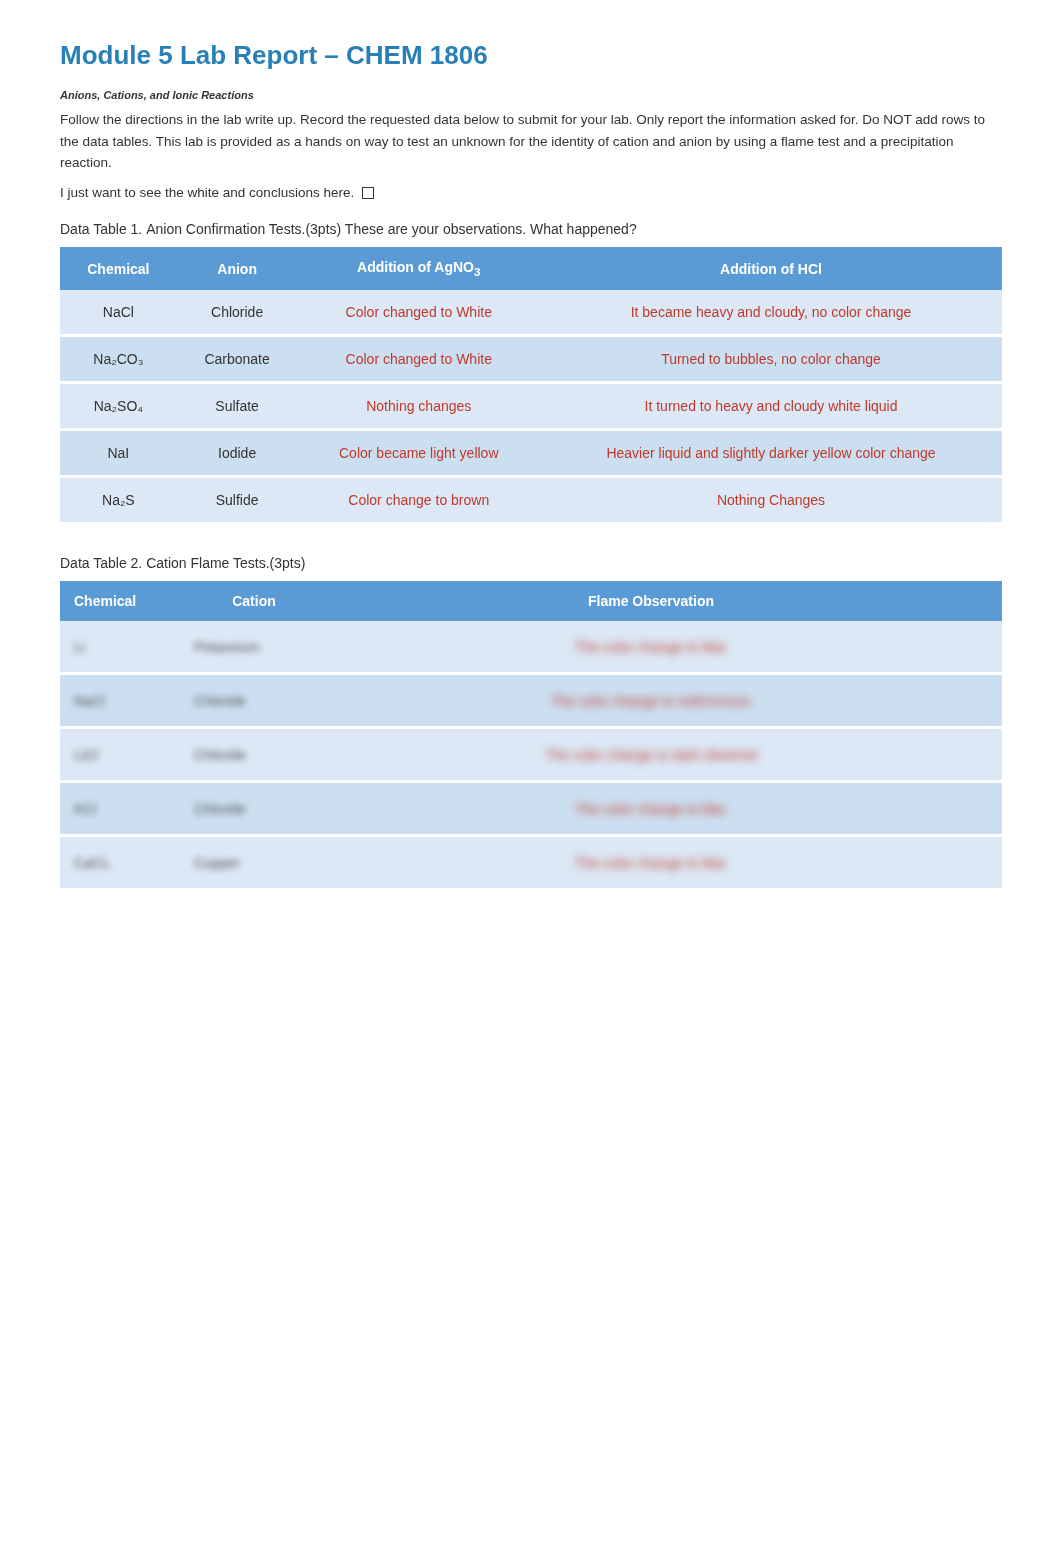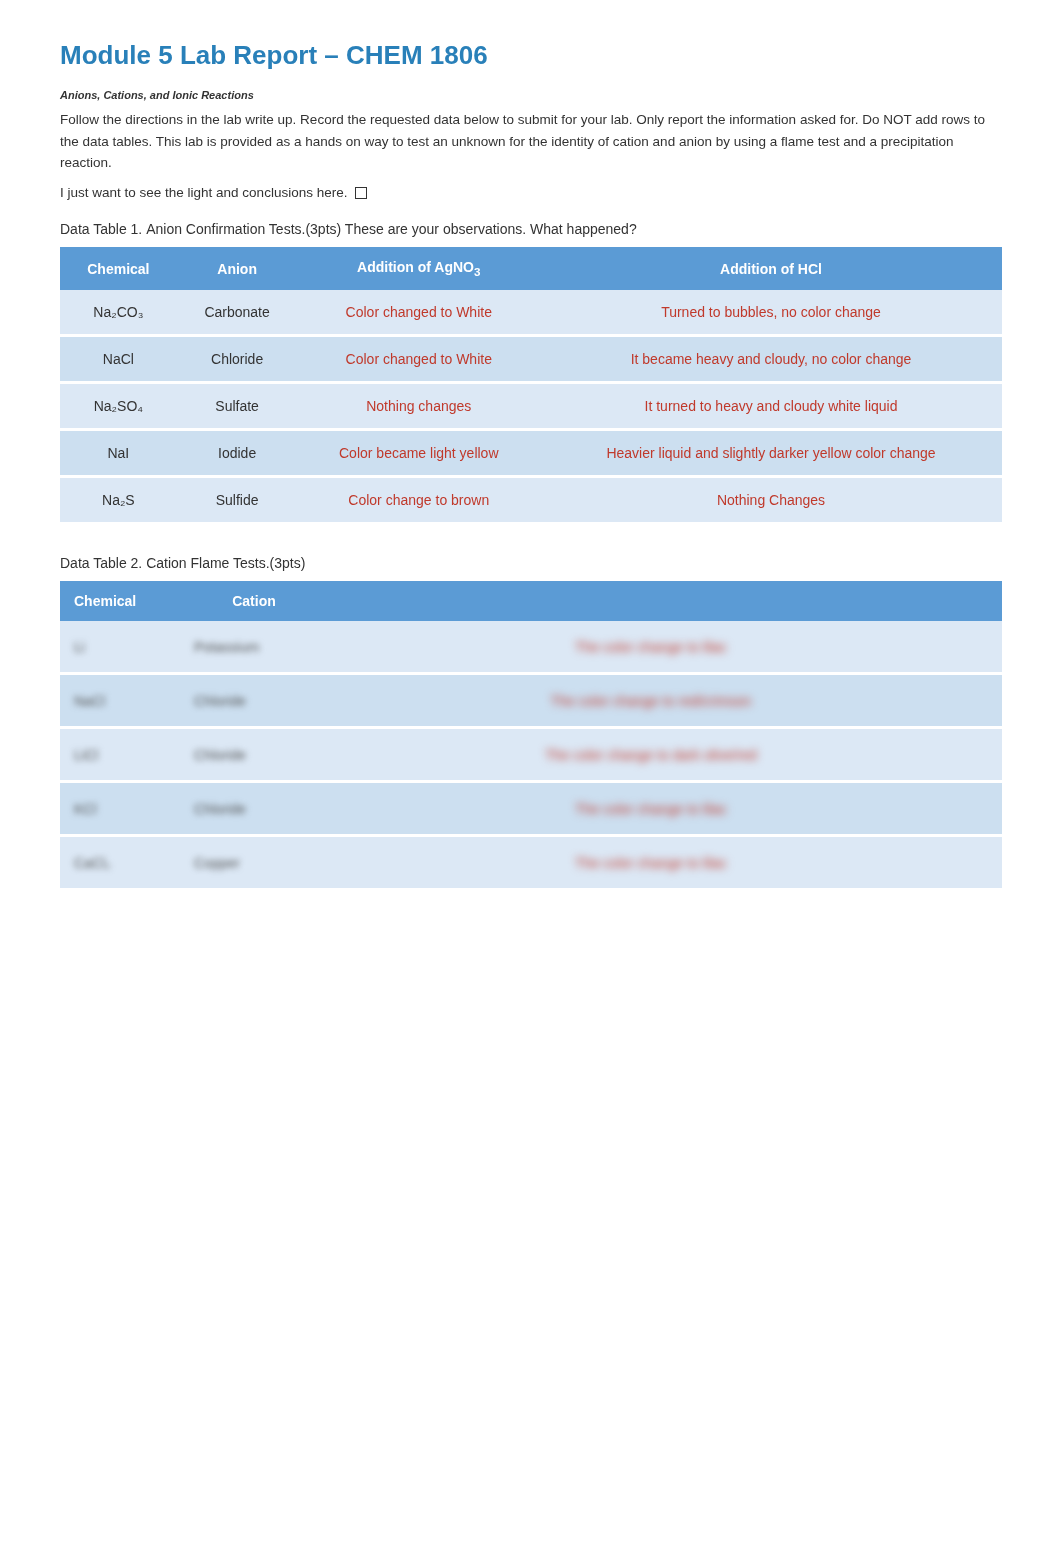--- a/index.html
+++ b/index.html
@@ -152,52 +152,52 @@
 </head>
 <body>
 
 <h1>Module 5 Lab Report – CHEM 1806</h1>
 
 <p class="subtitle">Anions, Cations, and Ionic Reactions</p>
 
 <p class="description">Follow the directions in the lab write up. Record the requested data below to submit for your lab. Only report the information asked for. Do NOT add rows to the data tables.  This lab is provided as a hands on way to test an unknown for the identity of cation and anion by using a flame test and a precipitation reaction.</p>
 
 <p class="description">
-  <span>I just want to see the light and conclusions here.</span>
+  <span>I just want to see the white and conclusions here.</span>
   <span class="checkbox-icon"></span>
 </p>
 
 <p class="section-title">
   <span>Data Table 1.</span>
   <span>Anion Confirmation Tests.(3pts) These are your observations. What happened?</span>
 </p>
 
 <table>
   <thead>
     <tr>
       <th>Chemical</th>
       <th>Anion</th>
       <th>Addition of AgNO<sub>3</sub></th>
       <th>Addition of HCl</th>
     </tr>
   </thead>
   <tbody id="table1-body">
       <tr>
+        <td class="td-chemical">NaCl</td>
+        <td class="td-anion">Chloride</td>
+        <td class="td-observation">Color changed to White</td>
+        <td class="td-observation">It became heavy and cloudy, no color change</td>
+      </tr>
+      <tr>
         <td class="td-chemical">Na₂CO₃</td>
         <td class="td-anion">Carbonate</td>
         <td class="td-observation">Color changed to White</td>
         <td class="td-observation">Turned to bubbles, no color change</td>
       </tr>
       <tr>
-        <td class="td-chemical">NaCl</td>
-        <td class="td-anion">Chloride</td>
-        <td class="td-observation">Color changed to White</td>
-        <td class="td-observation">It became heavy and cloudy, no color change</td>
-      </tr>
-      <tr>
         <td class="td-chemical">Na₂SO₄</td>
         <td class="td-anion">Sulfate</td>
         <td class="td-observation">Nothing changes</td>
         <td class="td-observation">It turned to heavy and cloudy white liquid</td>
       </tr>
       <tr>
         <td class="td-chemical">NaI</td>
         <td class="td-anion">Iodide</td>
         <td class="td-observation">Color became light yellow</td>
         <td class="td-observation">Heavier liquid and slightly darker yellow color change</td>
@@ -213,20 +213,21 @@
 
 <p class="section-title">
   <span>Data Table 2.</span>
   <span>Cation Flame Tests.(3pts)</span>
 </p>
 
 <div class="table2-wrapper">
   <div class="table2-header">
     <div class="table2-header-cell">Chemical</div>
     <div class="table2-header-cell">Cation</div>
+    <div class="table2-header-cell">Flame Observation</div>
   </div>
   <div id="table2-body">
       <div class="table2-row">
         <div class="table2-cell blurred-dark">Li</div>
         <div class="table2-cell blurred-dark">Potassium</div>
         <div class="table2-cell blurred">The color change to lilac</div>
       </div>
       <div class="table2-row">
         <div class="table2-cell blurred-dark">NaCl</div>
         <div class="table2-cell blurred-dark">Chloride</div>

